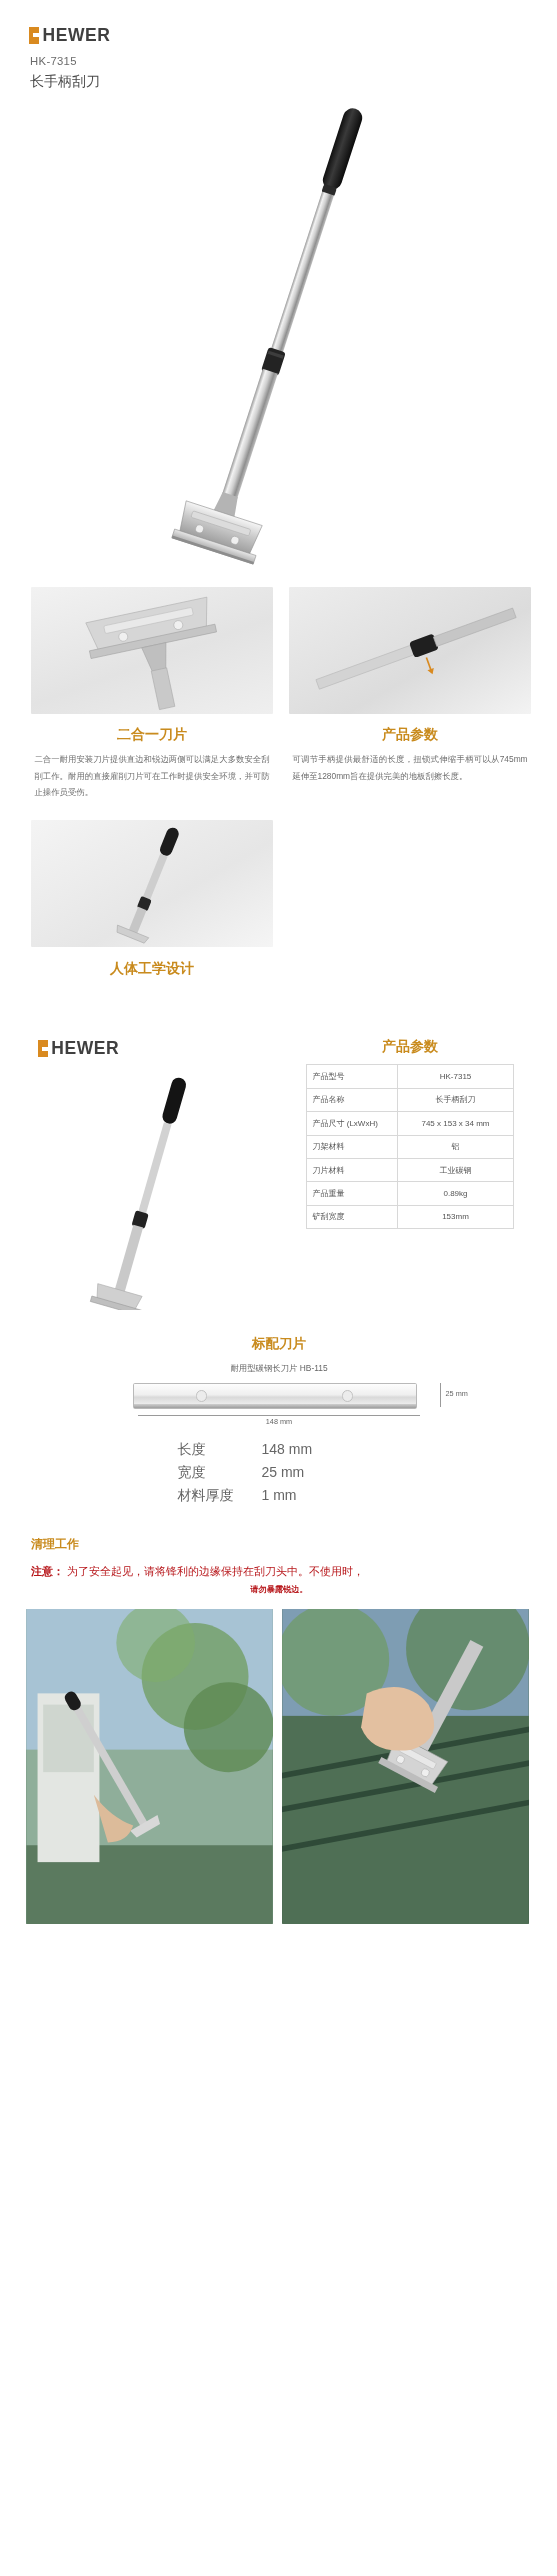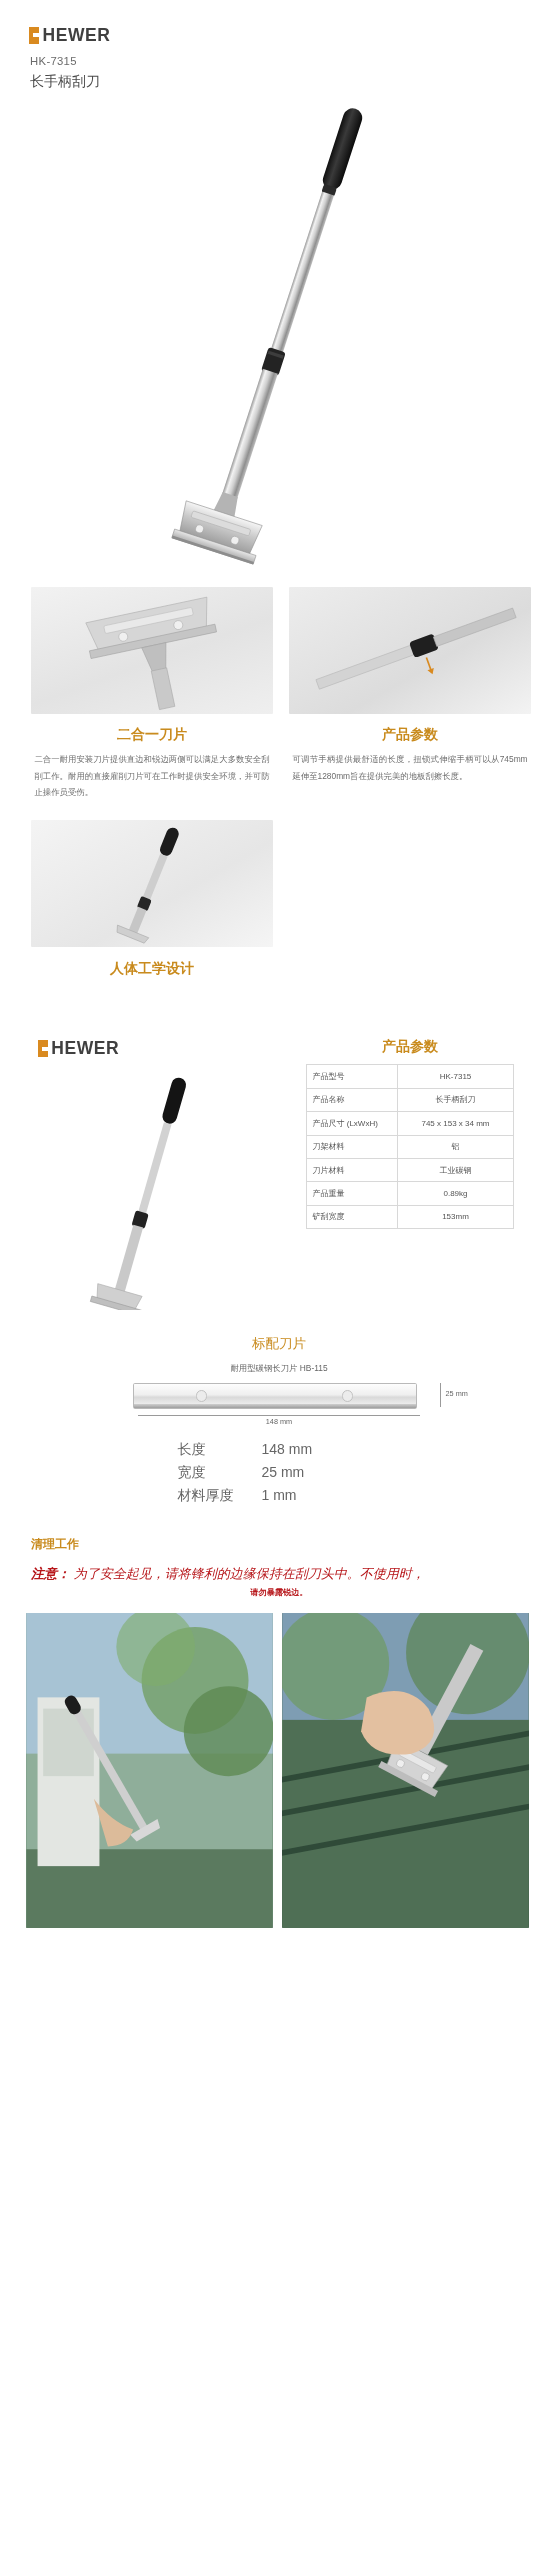--- a/index.html
+++ b/index.html
@@ -65,21 +65,21 @@
     font-size:8px;color:#555;
   }
   table.spec-table td{
     border:0.6px solid #d8d8d8;padding:5px 5.6px;height:12.4px;
   }
   table.spec-table td.k{width:79px;background:#fff;}
   table.spec-table td.v{text-align:center;}
 
   
   .blade{margin-top:22.5px;padding:0 31px;}
-  .blade-title{font-size:13.5px;color:#c98b1e;font-weight:normal;text-align:center;margin-bottom:10px;}
+  .blade-title{font-size:13.5px;color:#c98b1e;font-weight:bold;text-align:center;margin-bottom:10px;}
   .blade-name{font-size:8.4px;color:#666;text-align:center;margin-bottom:9px;}
   .blade-draw{position:relative;width:293px;margin:0 auto;}
   .blade-body{
     width:282px;height:24px;border:0.6px solid #b9b9b9;border-radius:1.7px;
     background:linear-gradient(180deg,#fdfdfd 0%,#efefef 45%,#d9d9d9 55%,#f7f7f7 100%);
     position:relative;
   }
   .blade-edge{
     position:absolute;left:0;bottom:0;width:282px;height:4px;
     background:linear-gradient(180deg,#cfcfcf,#9e9e9e);
@@ -98,21 +98,21 @@
     width:203px;margin:14.6px auto 0;font-size:14px;color:#666;
   }
   .blade-specs .r{display:flex;margin-bottom:5px;}
   .blade-specs .r .k{width:84px;}
   .blade-specs .r .v{width:101px;}
 
   
   .work{margin-top:31px;padding:0 31px;}
   .work-h{font-size:12px;color:#c98b1e;font-weight:bold;margin-bottom:8px;}
   .work-p{font-size:8.2px;line-height:1.95;color:#6d6d6d;text-align:justify;}
-  .work-note{font-size:13px;line-height:1.95;color:#b7161a;margin-top:6px;font-style:italic;}
+  .work-note{font-size:11px;line-height:1.95;color:#b7161a;margin-top:6px;}
   .work-note b{color:#b7161a;}
   .work-note2{font-size:8.2px;color:#b7161a;font-weight:bold;text-align:center;margin-top:1.1px;}
 
   
   .photos{margin-top:14.6px;padding:0 26px 28px;display:flex;gap:9px;}
   .photo{width:247px;height:315px;border-radius:1.1px;overflow:hidden;position:relative;}
   .photo.left{background:linear-gradient(170deg,#9fb9c9 0%,#7d9bb0 18%,#6f8d77 45%,#5d7d63 75%,#4d6b55 100%);}
   .photo.right{background:linear-gradient(160deg,#7e9db3 0%,#6d8f6a 30%,#4f6f55 60%,#3e5c47 100%);}
 </style>
 </head>

